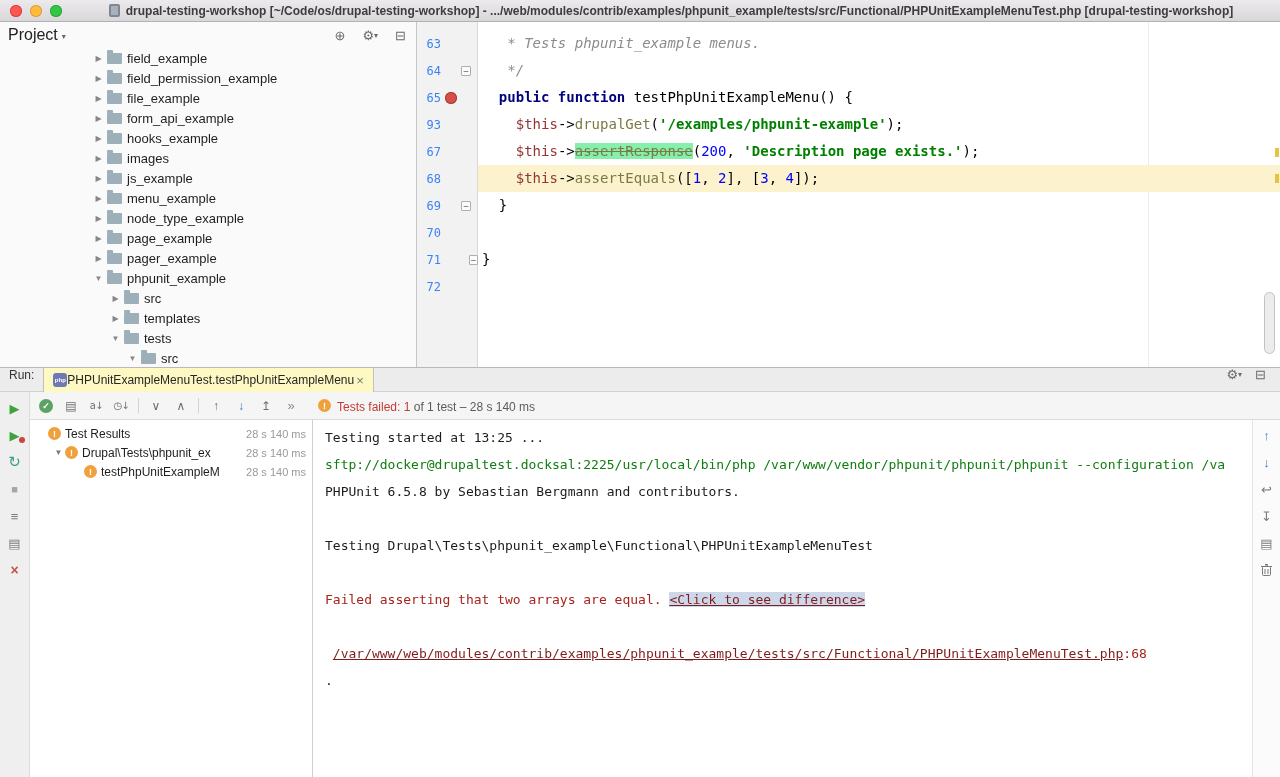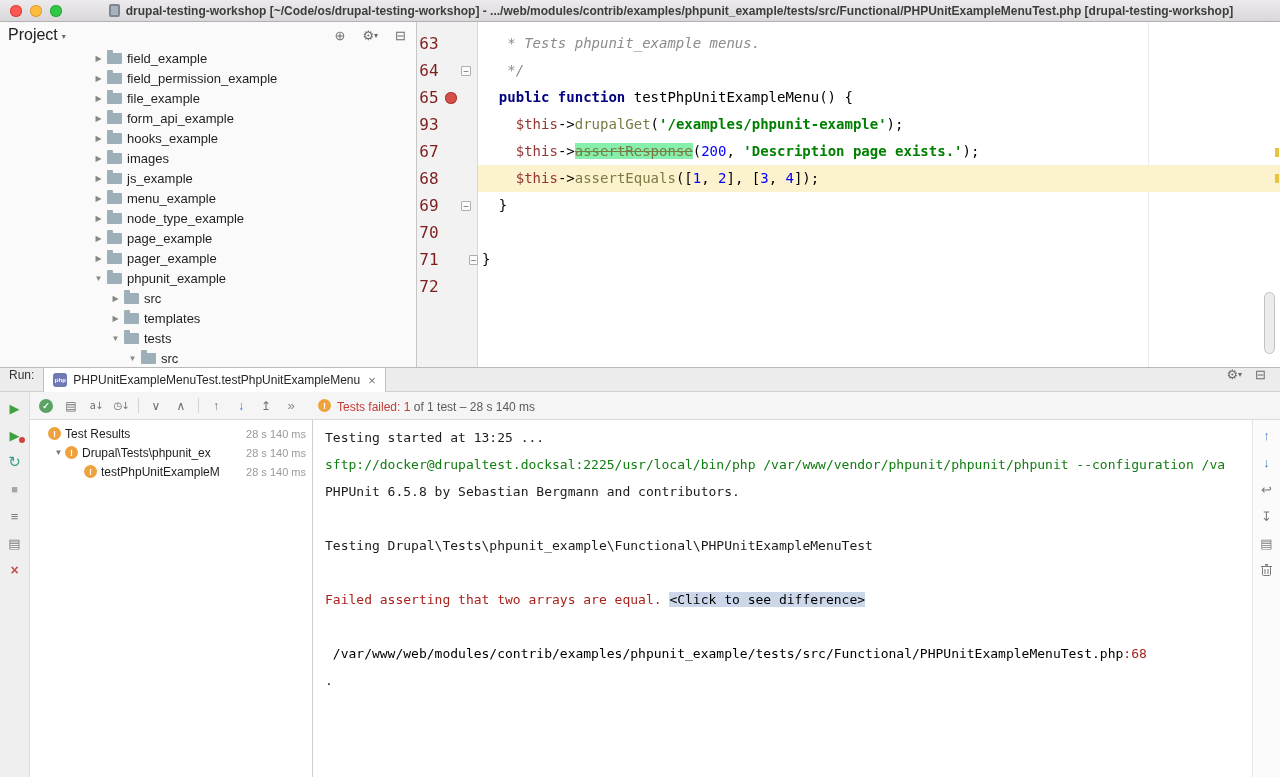--- a/index.html
+++ b/index.html
@@ -35,21 +35,21 @@
 .folder{flex:none;width:15px;height:11px;background:#9db0ba;border-radius:1px;position:relative;margin:0 5px 0 2px}
 .folder::before{content:"";position:absolute;top:-3px;left:0;width:6px;height:3px;background:#9db0ba;border-radius:1px 1px 0 0}
 .tlabel{font-size:13px;color:#1f1f1f;white-space:nowrap}
 
 
 .editor{flex:1;position:relative;padding-top:8px;overflow:hidden;background:#fff}
 .gstrip{position:absolute;left:0;top:0;bottom:0;width:61px;background:#f2f2f2;border-right:1px solid #d8d8d8;z-index:0}
 .mguide{position:absolute;left:731px;top:0;bottom:0;width:1px;background:#ececec;z-index:0}
 .eline{display:flex;height:27px;position:relative;z-index:1}
 .gut{width:61px;flex:none;display:flex;align-items:center}
-.lnum{width:24px;text-align:center;font-family:"DejaVu Sans Mono",monospace;font-size:16px;color:#7f1d1d}
+.lnum{width:24px;text-align:right;font-family:"DejaVu Sans Mono",monospace;font-size:12px;color:#3b82f6}
 .gicon{width:20px;display:flex;justify-content:center;align-items:center}
 .gfold{width:17px;display:flex;align-items:center}
 .bp{width:12px;height:12px;border-radius:50%;background:#d6504a;box-shadow:inset 0 0 0 1px #ae3b35}
 .fm{width:10px;height:10px;border:1px solid #aeaeae;background:#fbfbfb;color:#666;font-size:9px;line-height:8px;text-align:center;border-radius:1px;font-family:"DejaVu Sans Mono",monospace}
 .fm2{margin-left:8px}
 .code{flex:1;font-family:"DejaVu Sans Mono",monospace;font-size:14px;line-height:27px;white-space:pre;padding-left:4px}
 .eline.hl .code{background:#fcf2cd}
 .tk-plain{color:#000}
 .tk-comment{color:#8c8c8c;font-style:italic}
 .tk-kw{color:#000080;font-weight:bold}
@@ -58,21 +58,21 @@
 .tk-var{color:#943634}
 .tk-call{color:#7a7a43}
 .tk-dep{color:#7a7a43;text-decoration:line-through;background:#86efac}
 .vscroll{position:absolute;right:5px;top:270px;width:11px;height:62px;background:#ececec;border:1px solid #c2c2c2;border-radius:7px;z-index:3}
 .stripe-warn{position:absolute;right:1px;width:4px;height:9px;background:#e8c33f;z-index:3}
 
 
 .runpanel{height:409px;display:flex;flex-direction:column;background:#fff}
 .rtabs{height:24px;flex:none;background:#ececec;border-bottom:1px solid #d0d0d0;display:flex;}
 .runlabel{font-size:12px;color:#333;padding:0 9px}
-.rtab{height:24px;display:flex;align-items:center;gap:6px;padding:0 9px;background:#ffffff;border-left:1px solid #c0c0c0;border-right:1px solid #c0c0c0}
+.rtab{height:24px;display:flex;align-items:center;padding:0 9px;background:#fef9c3;border-left:1px solid #c0c0c0;border-right:1px solid #c0c0c0}
 .php-ico{width:14px;height:14px;border-radius:3px;background:#6e79b6;color:#fff;font-size:6px;font-weight:bold;display:flex;align-items:center;justify-content:center;flex:none}
 .rtab-label{font-size:12px;color:#262626;white-space:nowrap}
 .rtab-close{font-size:13px;color:#757575;margin-left:2px;line-height:1}
 .rtabs .spacer{flex:1}
 
 .runbody{flex:1;display:flex;overflow:hidden}
 .lstrip{width:30px;flex:none;background:#efefef;border-right:1px solid #ddd;display:flex;flex-direction:column;align-items:center;padding-top:5px;gap:5px}
 .lico{width:20px;height:22px;display:flex;align-items:center;justify-content:center;font-size:13px;position:relative}
 .lico.play{color:#3fa23f}
 .reddot{position:absolute;right:0;bottom:3px;width:6px;height:6px;border-radius:50%;background:#d0433d}
@@ -99,21 +99,21 @@
 .ttrow{height:19px;display:flex;align-items:center;position:relative;font-size:12px;color:#1e1e1e;white-space:nowrap}
 .ttchev{width:13px;font-size:8px;color:#777;text-align:center;flex:none}
 .ttlabel{overflow:hidden;margin-left:4px}
 .ttime{position:absolute;right:6px;font-size:11px;color:#9a9a9a;background:#fff;padding-left:3px}
 
 .console{flex:1;padding:4px 0 0 12px;font-family:"DejaVu Sans Mono",monospace;font-size:13px;overflow:hidden;background:#fff}
 .cline{height:27px;line-height:27px;white-space:pre}
 .c-std{color:#1c1c1c}
 .c-sys{color:#0f7d0f}
 .c-err{color:#a8231c}
-.c-link{color:#000000;cursor:pointer}
+.c-link{color:#7f1d1d;text-decoration:underline;cursor:pointer}
 .c-linkhl{background:#ccd8ea}
 
 .rstrip{width:28px;flex:none;border-left:1px solid #e4e4e4;display:flex;flex-direction:column;align-items:center;padding-top:4px;gap:5px;background:#fbfbfb}
 .rico{width:20px;height:22px;display:flex;align-items:center;justify-content:center;font-size:13px;color:#7a7a7a}
 .rico.blue{color:#4a79c9}
 </style>
 </head>
 <body>
 
 <div class="titlebar">

